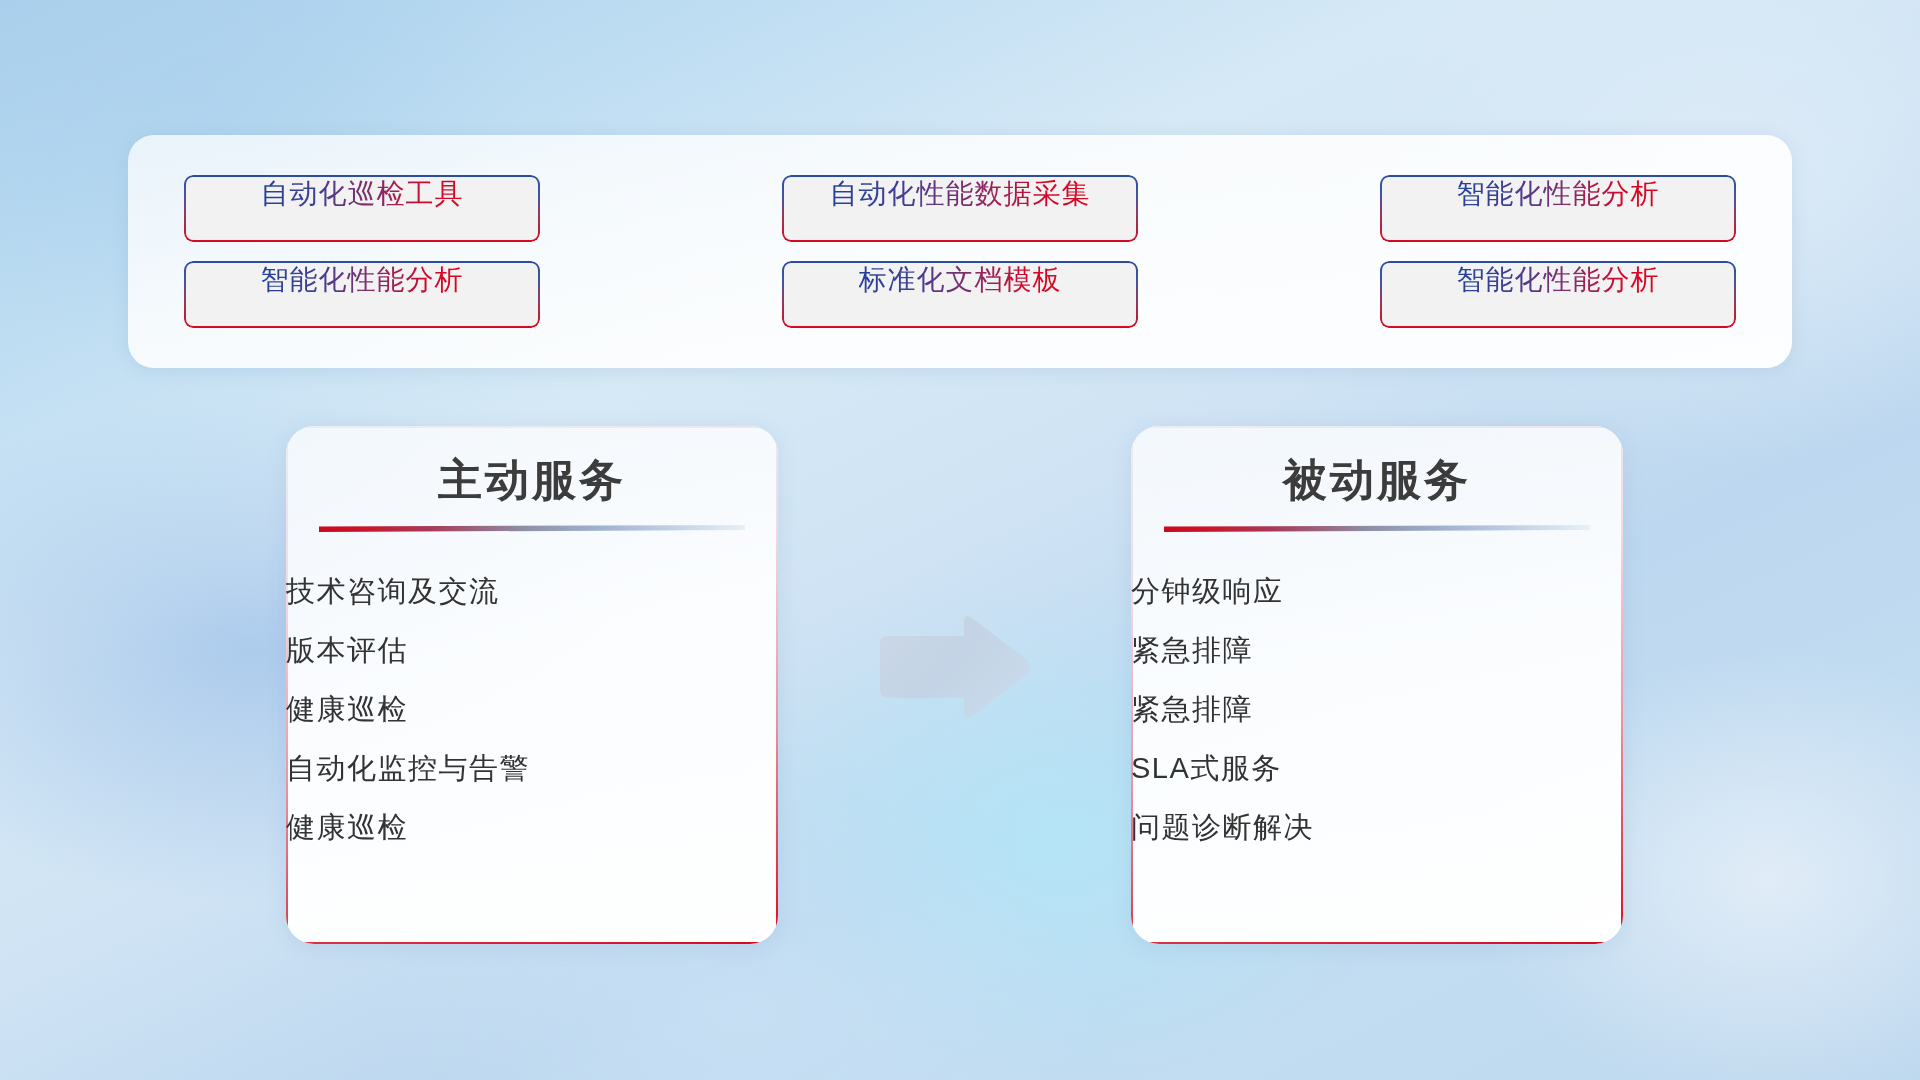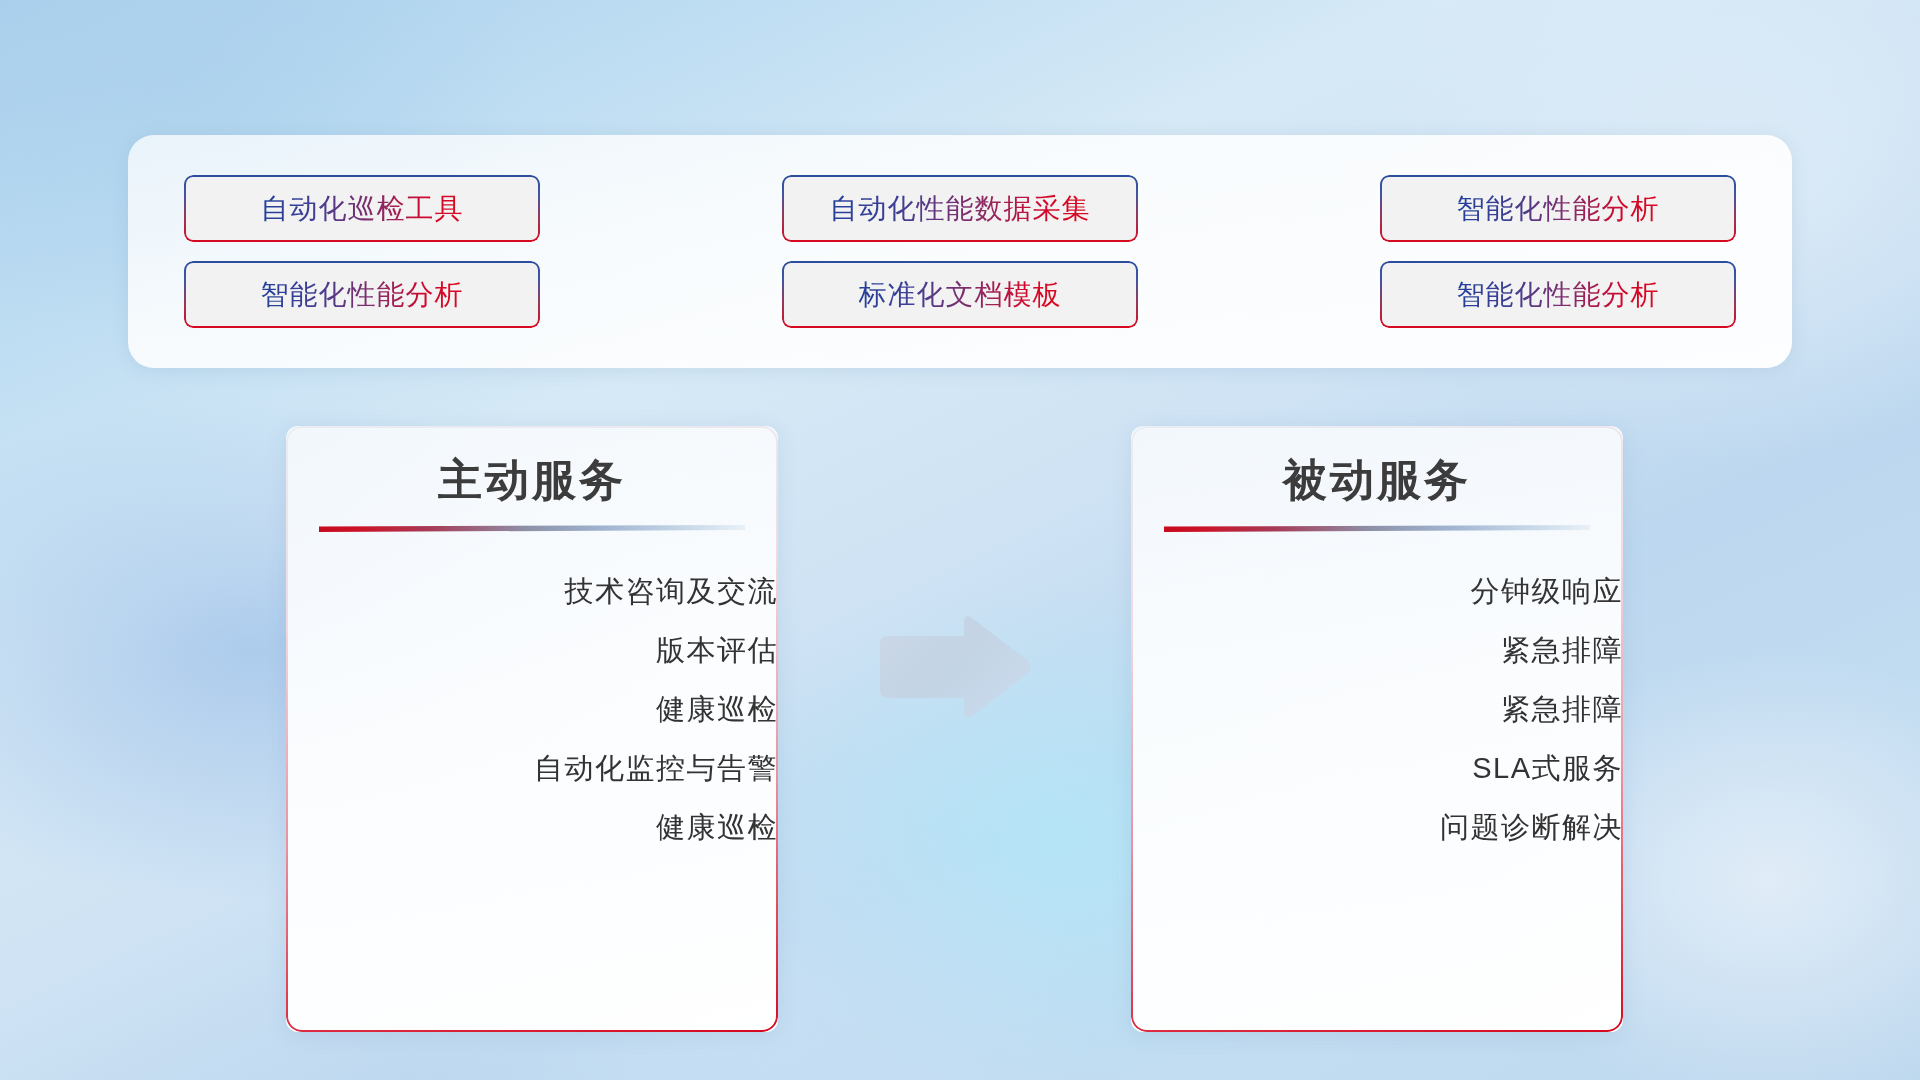--- a/index.html
+++ b/index.html
@@ -68,21 +68,21 @@
     padding: 0 56px;
     box-sizing: border-box;
   }
   .pill-row { display: flex; justify-content: space-between; }
 
   .pill {
     position: relative;
     width: 356px; height: 67px;
     border-radius: 9px;
     background: #f2f2f3;
-    display: flex; align-items: center; justify-content: center;
+    display: flex; align-items: flex-start; justify-content: center;
     box-sizing: border-box;
   }
   
   .pill::before {
     content: "";
     position: absolute; inset: 0;
     border-radius: 9px;
     padding: 2px;
     background: linear-gradient(180deg, #2b4d9e 0%, #4155a4 28%, #9b3657 64%, #d9081f 100%);
     -webkit-mask: linear-gradient(#000 0 0) content-box, linear-gradient(#000 0 0);
@@ -108,22 +108,22 @@
     position: absolute;
     left: 872px; top: 612px;
     width: 162px; height: 110px;
     pointer-events: none;
   }
 
   
   .service-card {
     position: absolute;
     top: 426px;
-    width: 492px; height: 606px;
-    border-radius: 12px;
+    width: 492px; height: 518px;
+    border-radius: 28px;
     box-sizing: border-box;
     background: linear-gradient(168deg,
         rgba(247,250,253,0.88) 0%,
         rgba(253,254,255,0.95) 42%,
         rgba(255,255,255,0.99) 100%);
     box-shadow: 0 3px 20px rgba(105,145,185,0.16);
     overflow: hidden;
   }
   .service-card::before {
     content: "";
@@ -164,21 +164,21 @@
     background: linear-gradient(90deg,
         #c80b1f 0%, #cc1226 9%, #a63b57 26%,
         #8d8fa6 48%, #9fb3cf 66%, #c2d4e6 84%, #e9f1f7 100%);
     clip-path: polygon(0% 22%, 100% 0%, 100% 72%, 0% 100%);
   }
   .card-list {
     list-style: none;
     margin: 0; padding: 0;
     width: 100%;
     display: flex; flex-direction: column;
-    align-items: flex-end;
+    align-items: flex-start;
     margin-top: 30px;
     gap: 0;
   }
   .card-list li {
     font-size: 29px;
     color: #333333;
     letter-spacing: 1.5px;
     line-height: 59px;
     white-space: nowrap;
   }

